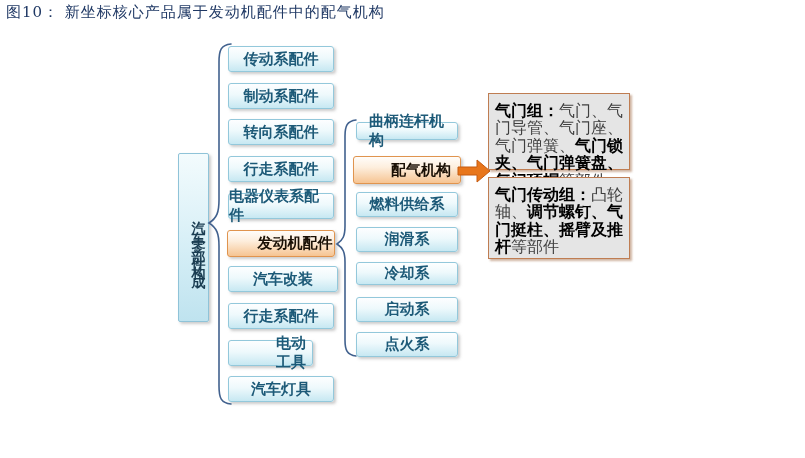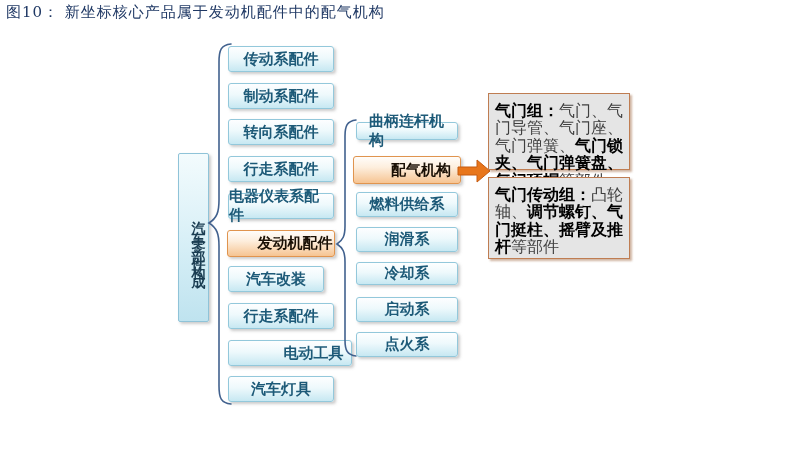--- a/index.html
+++ b/index.html
@@ -40,23 +40,23 @@
     <path d="M 25 2 C 15 3 13 8 13 20 L 13 158 C 13 170 11 176 3 181 C 11 186 13 192 13 204 L 13 344 C 13 356 15 361 25 362" fill="none" stroke="#41618e" stroke-width="1.6" stroke-linecap="round"></path>
   </svg>
 
   <div id="level1-col">
       <div class="node blue" style="left: 228px; top: 46px; width: 106px; height: 26px;">传动系配件</div>
       <div class="node blue" style="left: 228px; top: 83px; width: 106px; height: 26px;">制动系配件</div>
       <div class="node blue" style="left: 228px; top: 119px; width: 106px; height: 26px;">转向系配件</div>
       <div class="node blue" style="left: 228px; top: 156px; width: 106px; height: 26px;">行走系配件</div>
       <div class="node blue" style="left: 228px; top: 193px; width: 106px; height: 26px;">电器仪表系配件</div>
       <div class="node orange" style="left: 227px; top: 230px; width: 108px; height: 27px;">发动机配件</div>
-      <div class="node blue" style="left: 228px; top: 266px; width: 96px; height: 26px;">汽车改装</div>
+      <div class="node blue" style="left: 228px; top: 266px; width: 110px; height: 26px;">汽车改装</div>
       <div class="node blue" style="left: 228px; top: 303px; width: 106px; height: 26px;">行走系配件</div>
-      <div class="node blue" style="left: 228px; top: 340px; width: 124px; height: 26px; padding-left: 47px;">电动工具</div>
+      <div class="node blue" style="left: 228px; top: 340px; width: 85px; height: 26px; padding-left: 47px;">电动工具</div>
       <div class="node blue" style="left: 228px; top: 376px; width: 106px; height: 26px;">汽车灯具</div>
     </div>
 
   <svg style="left:335px;top:118px;" width="22" height="240" viewBox="0 0 22 240">
     <path d="M 21 2 C 12 3 10 8 10 18 L 10 108 C 10 118 8 122 2 126 C 8 130 10 134 10 144 L 10 222 C 10 232 12 237 21 238" fill="none" stroke="#41618e" stroke-width="1.6" stroke-linecap="round"></path>
   </svg>
 
   <div id="level2-col">
       <div class="node blue" style="left: 356px; top: 122px; width: 102px; height: 18px; padding-left: 12px;">曲柄连杆机构</div>
       <div class="node orange" style="left: 353px; top: 156px; width: 108px; height: 28px;">配气机构</div>

